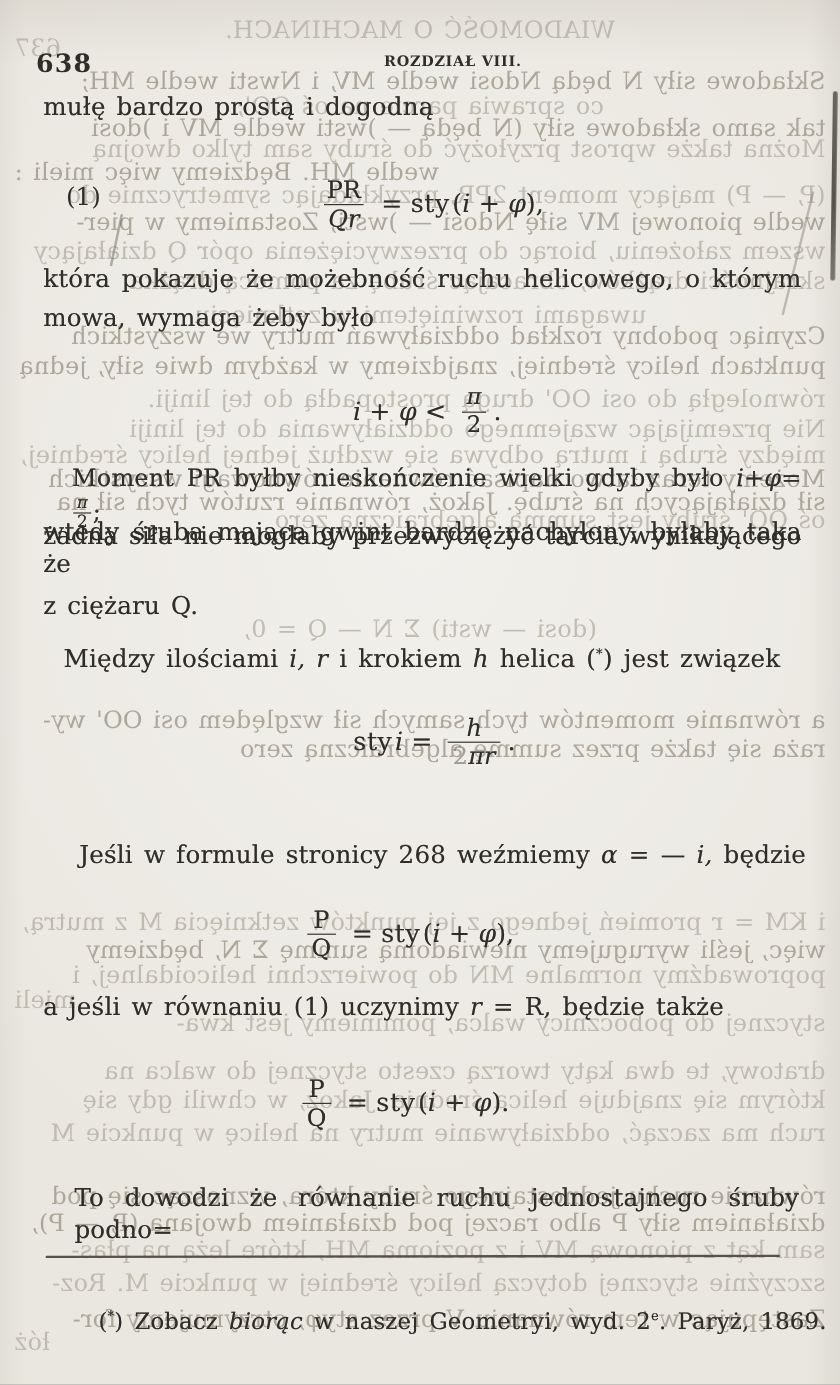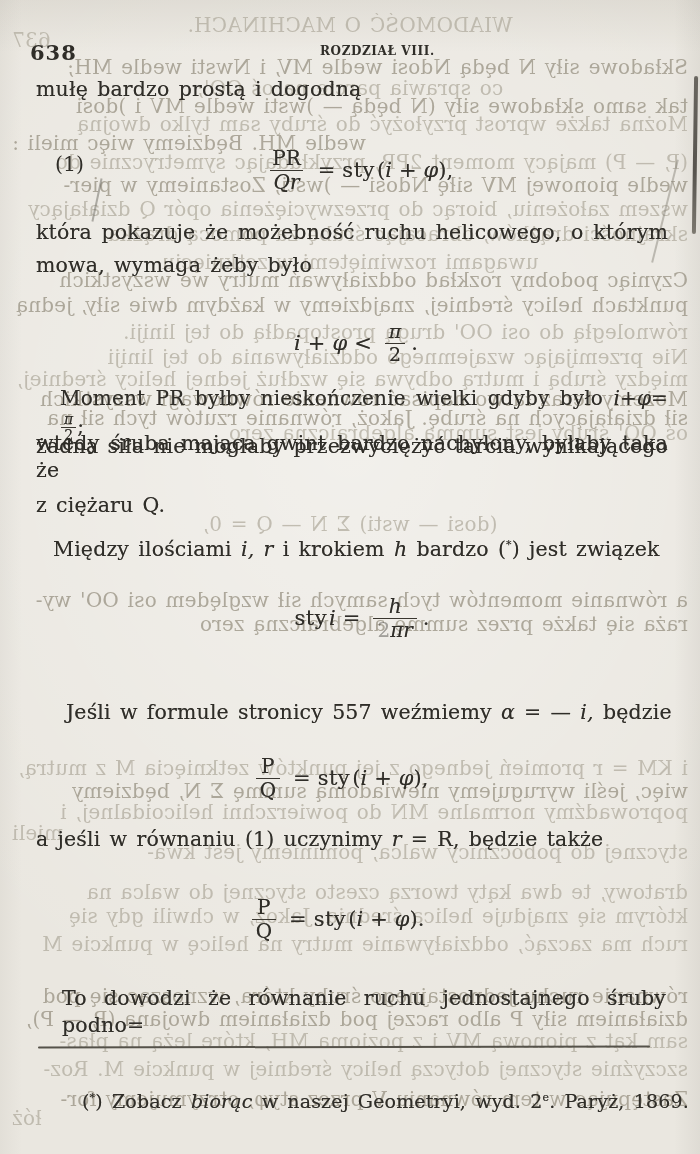--- a/index.html
+++ b/index.html
@@ -143,36 +143,36 @@
     <span>Moment PR byłby nieskończenie wielki gdyby było </span><span class="v">i</span><span>+</span><span class="v">φ</span><span>=</span><span class="ifrac">
         <span class="fnum v">π</span>
         <span class="fden">2</span>
       </span><span>;</span>
   </div>
   <div class="ln just" style="top:430px">wtedy śruba mająca gwint bardzo nachylony, byłaby taka że</div>
   <div class="ln just" style="top:433px">żadna siła nie mogłaby przezwyciężyć tarcia wynikającego</div>
   <div class="ln" style="top:492px">z ciężaru Q.</div>
 
   <div class="ln" style="top:531px;padding-left:17px">
-    <span>Między ilościami </span><span class="v">i, r</span><span> i krokiem </span><span class="v">h</span><span> bardzo (</span><sup>*</sup><span>) jest związek</span>
+    <span>Między ilościami </span><span class="v">i, r</span><span> i krokiem </span><span class="v">h</span><span> helica (</span><sup>*</sup><span>) jest związek</span>
   </div>
 
   <div class="eq" style="top:586px;transform:translateX(12px)">
     <span class="fnc">sty</span>
       <span class="v">i</span>
       <span class="rel">=</span>
       <span class="frac">
         <span class="fnum v">h</span>
         <span class="fden"><span class="faded">2</span><span class="v">π</span><span class="v">r</span></span>
       </span>
       <span>.</span>
   </div>
 
   <div class="ln" style="top:699px;padding-left:30px">
-    <span>Jeśli w formule stronicy 557 weźmiemy </span><span class="v">α</span><span> = — </span><span class="v">i,</span><span> będzie</span>
+    <span>Jeśli w formule stronicy 268 weźmiemy </span><span class="v">α</span><span> = — </span><span class="v">i,</span><span> będzie</span>
   </div>
 
   <div class="eq" style="top:746px;transform:translateX(-11px)">
     <span class="frac">
         <span class="fnum">P</span>
         <span class="fden">Q</span>
       </span>
       <span class="rel">=</span>
       <span class="fnc">sty</span>
       <span>(</span>

